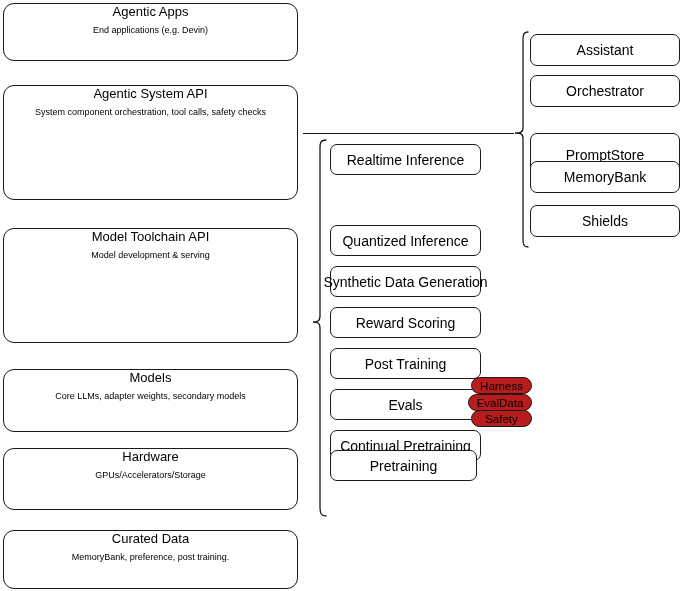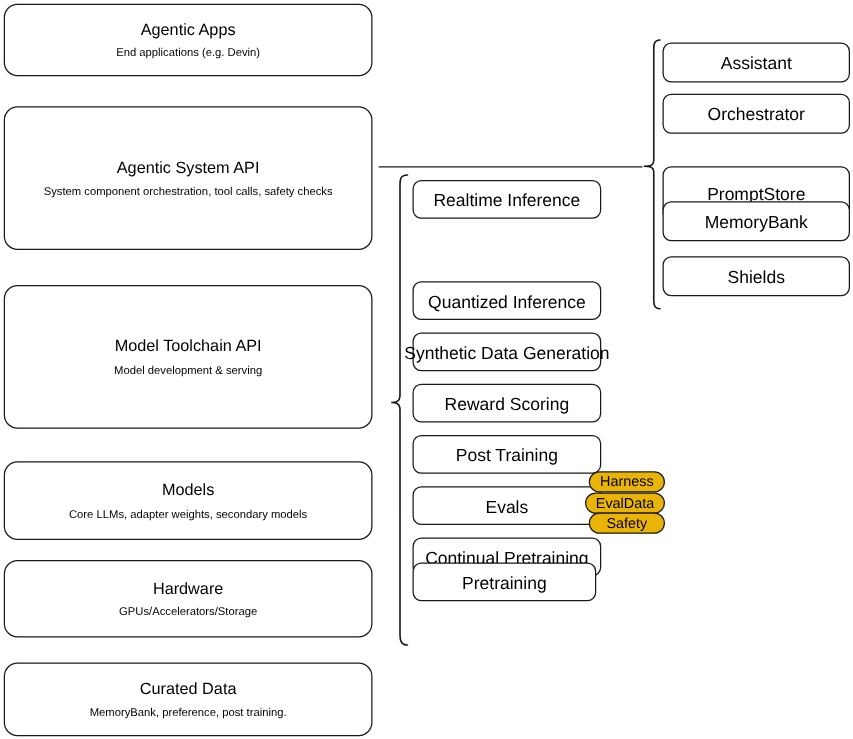--- a/index.html
+++ b/index.html
@@ -21,40 +21,39 @@
   }
   .box {
     position: absolute;
     box-sizing: border-box;
     border: 1.3px solid #1a1a1a;
     border-radius: 11px;
     background: #ffffff;
     display: flex;
     flex-direction: column;
     align-items: center;
-    justify-content: center;
     text-align: center;
     line-height: 1.25;
   }
   .box .title {
     font-size: 13px;
     color: #000000;
     white-space: nowrap;
   }
   .box .subtitle {
     font-size: 9px;
     color: #000000;
     margin-top: 5px;
     white-space: nowrap;
   }
   .pill {
     position: absolute;
     box-sizing: border-box;
     border: 1.3px solid #1a1a1a;
-    background: #eab308;
+    background: #b91c1c;
     display: flex;
     align-items: center;
     justify-content: center;
     font-size: 11.5px;
     color: #000000;
     white-space: nowrap;
   }
   .item-box {
     position: absolute;
     box-sizing: border-box;

